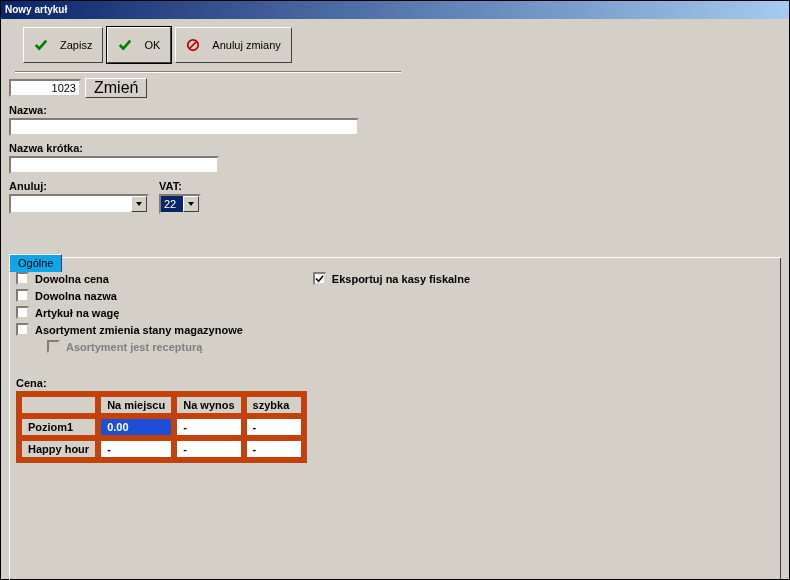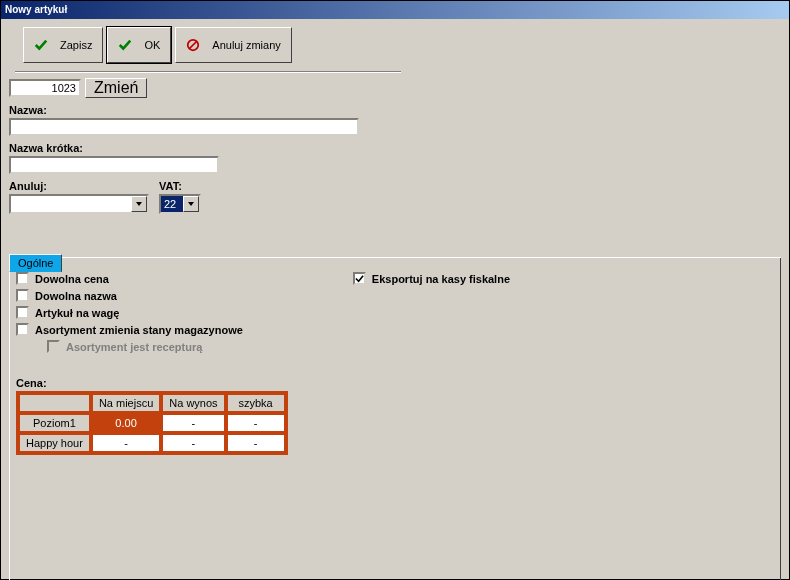--- a/index.html
+++ b/index.html
@@ -154,35 +154,35 @@
     border: 2px inset #d4d0c8;
     width: 240px; height: 70px;
     display: flex; align-items: center; justify-content: center;
     background: #d4d0c8;
   }
   .price-table {
     border-collapse: collapse;
     background: #fff;
   }
   .price-table th, .price-table td {
-    border: 4px solid #c2410c;
+    border: 6px solid #c2410c;
     padding: 2px 6px;
-    text-align: center;
-    font-weight: normal;
+    text-align: left;
+    font-weight: bold;
     height: 16px;
     min-width: 60px;
   }
   .price-table th {
     background: #d4d0c8;
   }
   .price-table td.rowhead {
     background: #d4d0c8;
   }
   .price-table td.sel {
-    background: #c2410c;
+    background: #1d4ed8;
     color: #fff;
   }
 </style>
 </head>
 <body>
 
 <div class="window">
   <div class="titlebar">
     <span>Nowy artykuł</span>
   </div>
@@ -255,21 +255,21 @@
 
     <div class="tab-strip">
       <div class="tab-underline"></div>
       <div class="tab">
         <span>Ogólne</span>
       </div>
     </div>
 
     <div class="tab-page">
 
-      <div style="display:flex;gap:110px">
+      <div style="display:flex;gap:70px">
         <div>
           <div class="chk-row">
             <span class="chk"></span>
             <span>Dowolna cena</span>
           </div>
           <div class="chk-row">
             <span class="chk"></span>
             <span>Dowolna nazwa</span>
           </div>
           <div class="chk-row">

